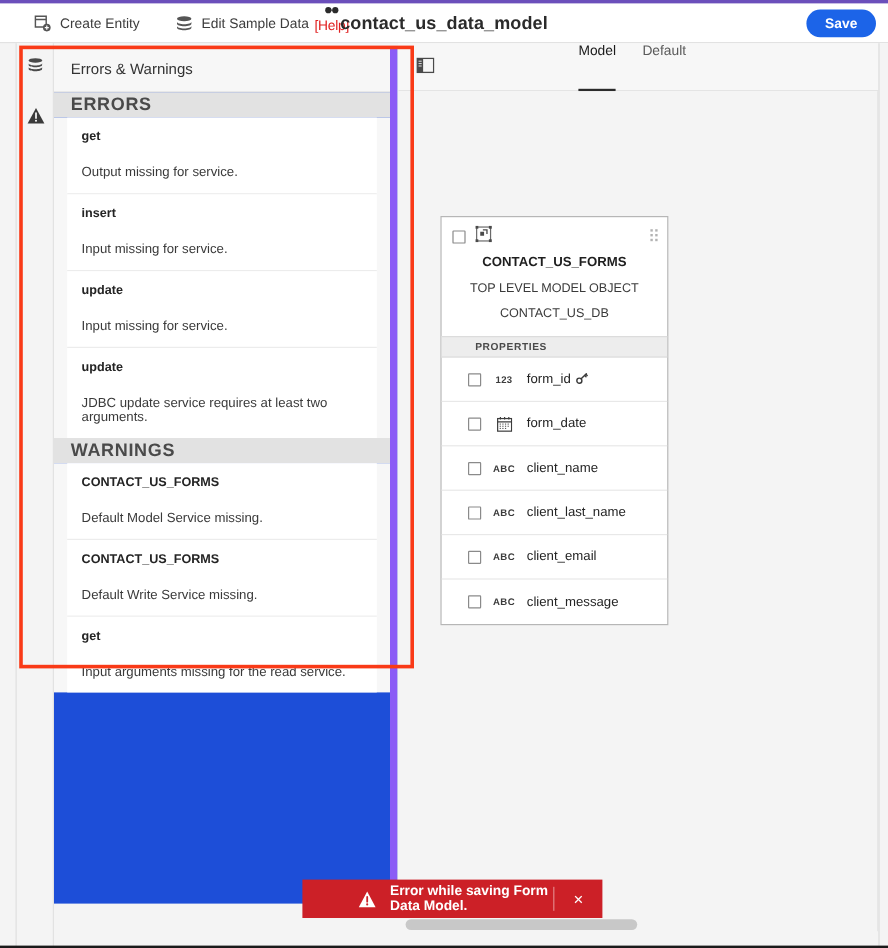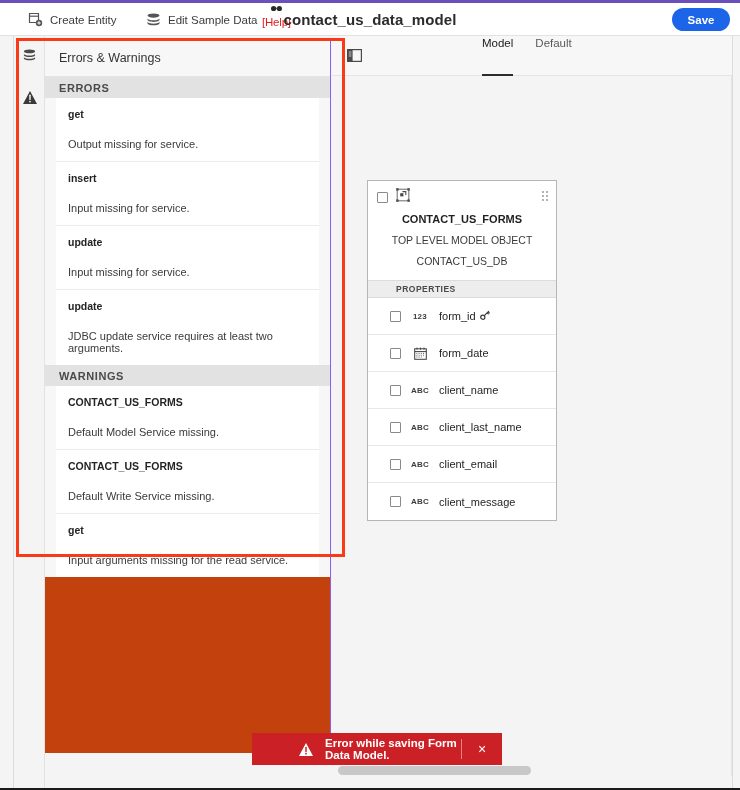--- a/index.html
+++ b/index.html
@@ -109,41 +109,41 @@
     display: flex; align-items: center; justify-content: center;
     cursor: pointer;
   }
 
   
   .ew-panel {
     position: absolute;
     top: 40px; left: 45px;
     width: 286px;
     height: 713px;
-    background: #c2410c;
-    border-right: 1px solid #8b5cf6;
+    background: #1d4ed8;
+    border-right: 6px solid #8b5cf6;
     overflow: hidden;
   }
   .ew-header {
     height: 37px;
     background: #f7f7f7;
     border-bottom: 1px solid #e4e4e4;
     display: flex;
     align-items: center;
     padding-left: 14px;
     font-size: 12.5px;
     color: #333;
   }
   .ew-section {
     background: #e2e2e2;
     height: 21px;
     display: flex;
     align-items: center;
     padding-left: 14px;
-    font-size: 11px;
+    font-size: 15px;
     font-weight: 700;
     letter-spacing: 0.55px;
     color: #4a4a4a;
   }
   .ew-list { background: #f7f7f7; }
   .ew-item {
     background: #ffffff;
     margin: 0 11px;
     padding: 10px 12px 11px 12px;
     border-bottom: 1px solid #ececec;

